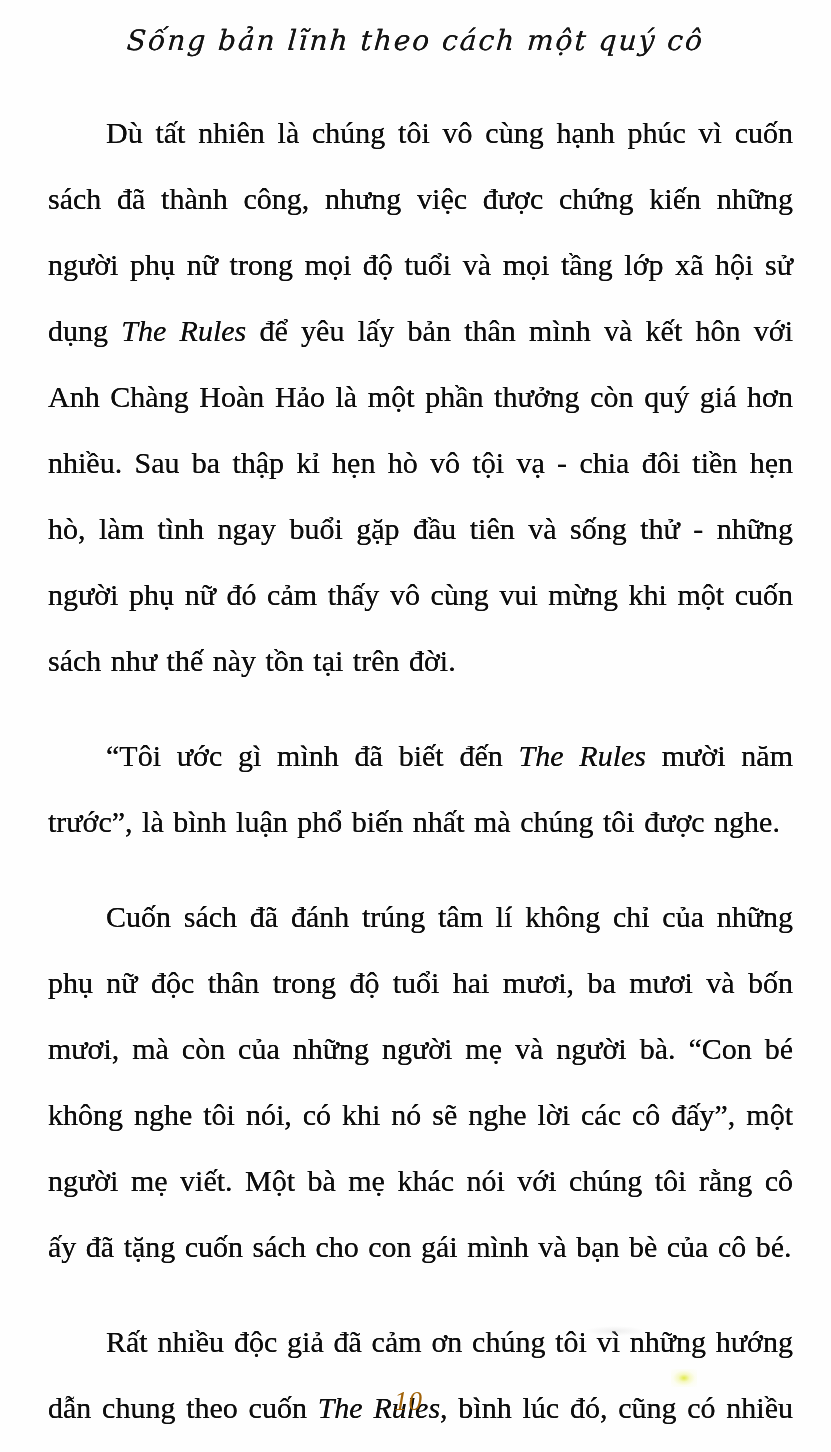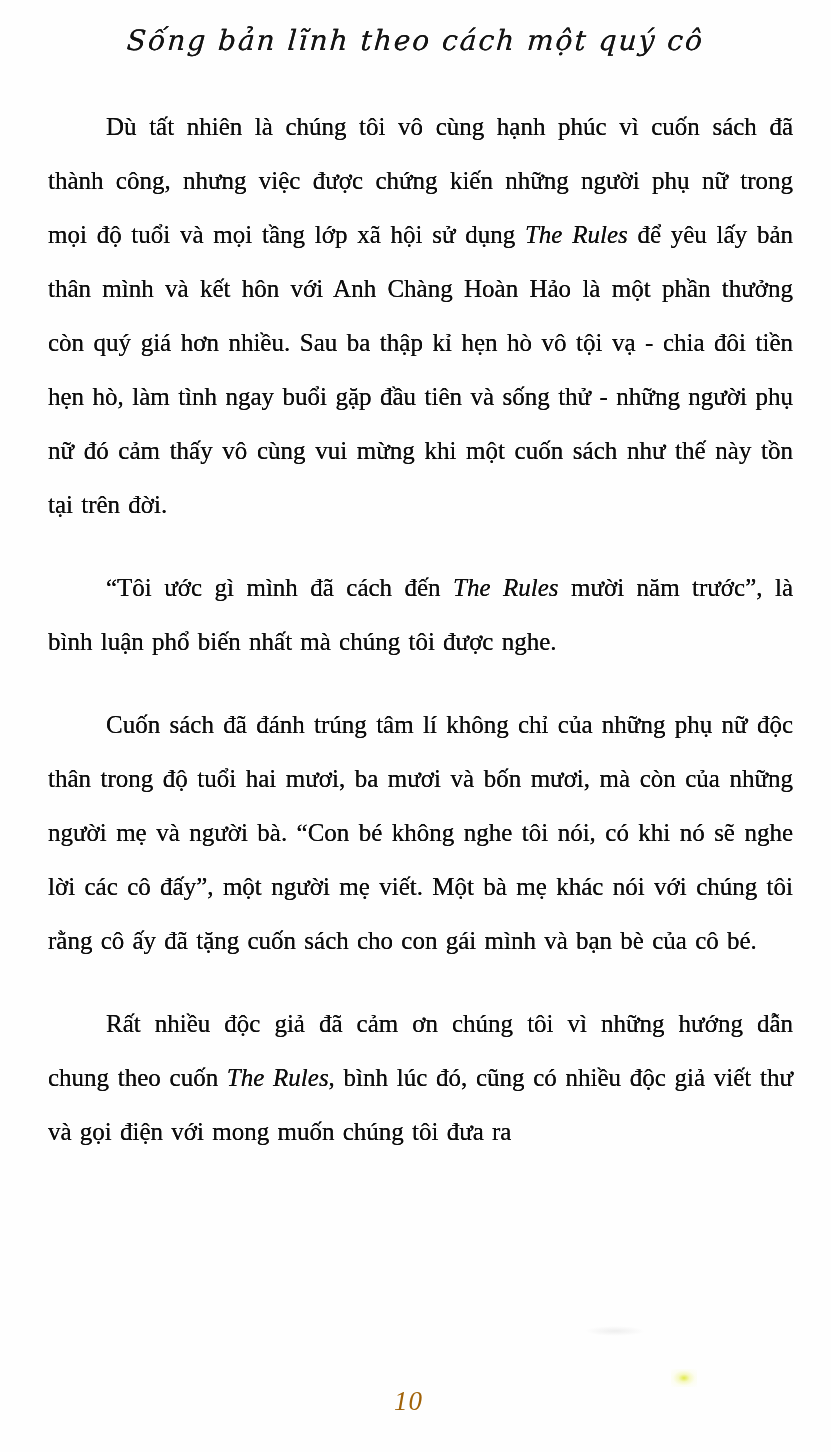--- a/index.html
+++ b/index.html
@@ -35,22 +35,22 @@
     white-space: nowrap;
   }
   .body-text {
     position: absolute;
     top: 100px;
     left: 48px;
     width: 745px;
   }
   .body-text p {
     margin: 0 0 29px 0;
-    font-size: 25px;
-    line-height: 54px;
+    font-size: 30px;
+    line-height: 66px;
     text-align: justify;
     text-indent: 58px;
     text-shadow: 0 0 0.6px #0d0d0d;
     word-spacing: 2px;
   }
   .body-text p:last-child {
     margin-bottom: 0;
   }
   .em {
     font-style: italic;
@@ -94,21 +94,21 @@
 </style>
 </head>
 <body>
 
 <div class="page">
 
   <div class="running-header">Sống bản lĩnh theo cách một quý cô</div>
 
   <div class="body-text">
     <p><span>Dù tất nhiên là chúng tôi vô cùng hạnh phúc vì cuốn sách đã thành công, nhưng việc được chứng kiến những người phụ nữ trong mọi độ tuổi và mọi tầng lớp xã hội sử dụng </span><span class="em">The Rules</span><span> để yêu lấy bản thân mình và kết hôn với Anh Chàng Hoàn Hảo là một phần thưởng còn quý giá hơn nhiều. Sau ba thập kỉ hẹn hò vô tội vạ - chia đôi tiền hẹn hò, làm tình ngay buổi gặp đầu tiên và sống thử - những người phụ nữ đó cảm thấy vô cùng vui mừng khi một cuốn sách như thế này tồn tại trên đời.</span></p>
-    <p><span>“Tôi ước gì mình đã cách đến </span><span class="em">The Rules</span><span> mười năm trước”, là bình luận phổ biến nhất mà chúng tôi được nghe.</span></p>
+    <p><span>“Tôi ước gì mình đã biết đến </span><span class="em">The Rules</span><span> mười năm trước”, là bình luận phổ biến nhất mà chúng tôi được nghe.</span></p>
     <p><span>Cuốn sách đã đánh trúng tâm lí không chỉ của những phụ nữ độc thân trong độ tuổi hai mươi, ba mươi và bốn mươi, mà còn của những người mẹ và người bà. “Con bé không nghe tôi nói, có khi nó sẽ nghe lời các cô đấy”, một người mẹ viết. Một bà mẹ khác nói với chúng tôi rằng cô ấy đã tặng cuốn sách cho con gái mình và bạn bè của cô bé.</span></p>
     <p><span>Rất nhiều độc giả đã cảm ơn chúng tôi vì những hướng dẫn chung theo cuốn </span><span class="em">The Rules</span><span>, bình lúc đó, cũng có nhiều độc giả viết thư và gọi điện với mong muốn chúng tôi đưa ra</span></p>
   </div>
 
   <div class="page-number">10</div>
 
   <div class="scan-smudge"></div>
   <div class="scan-artifact-yellow"></div>
 
 </div>

